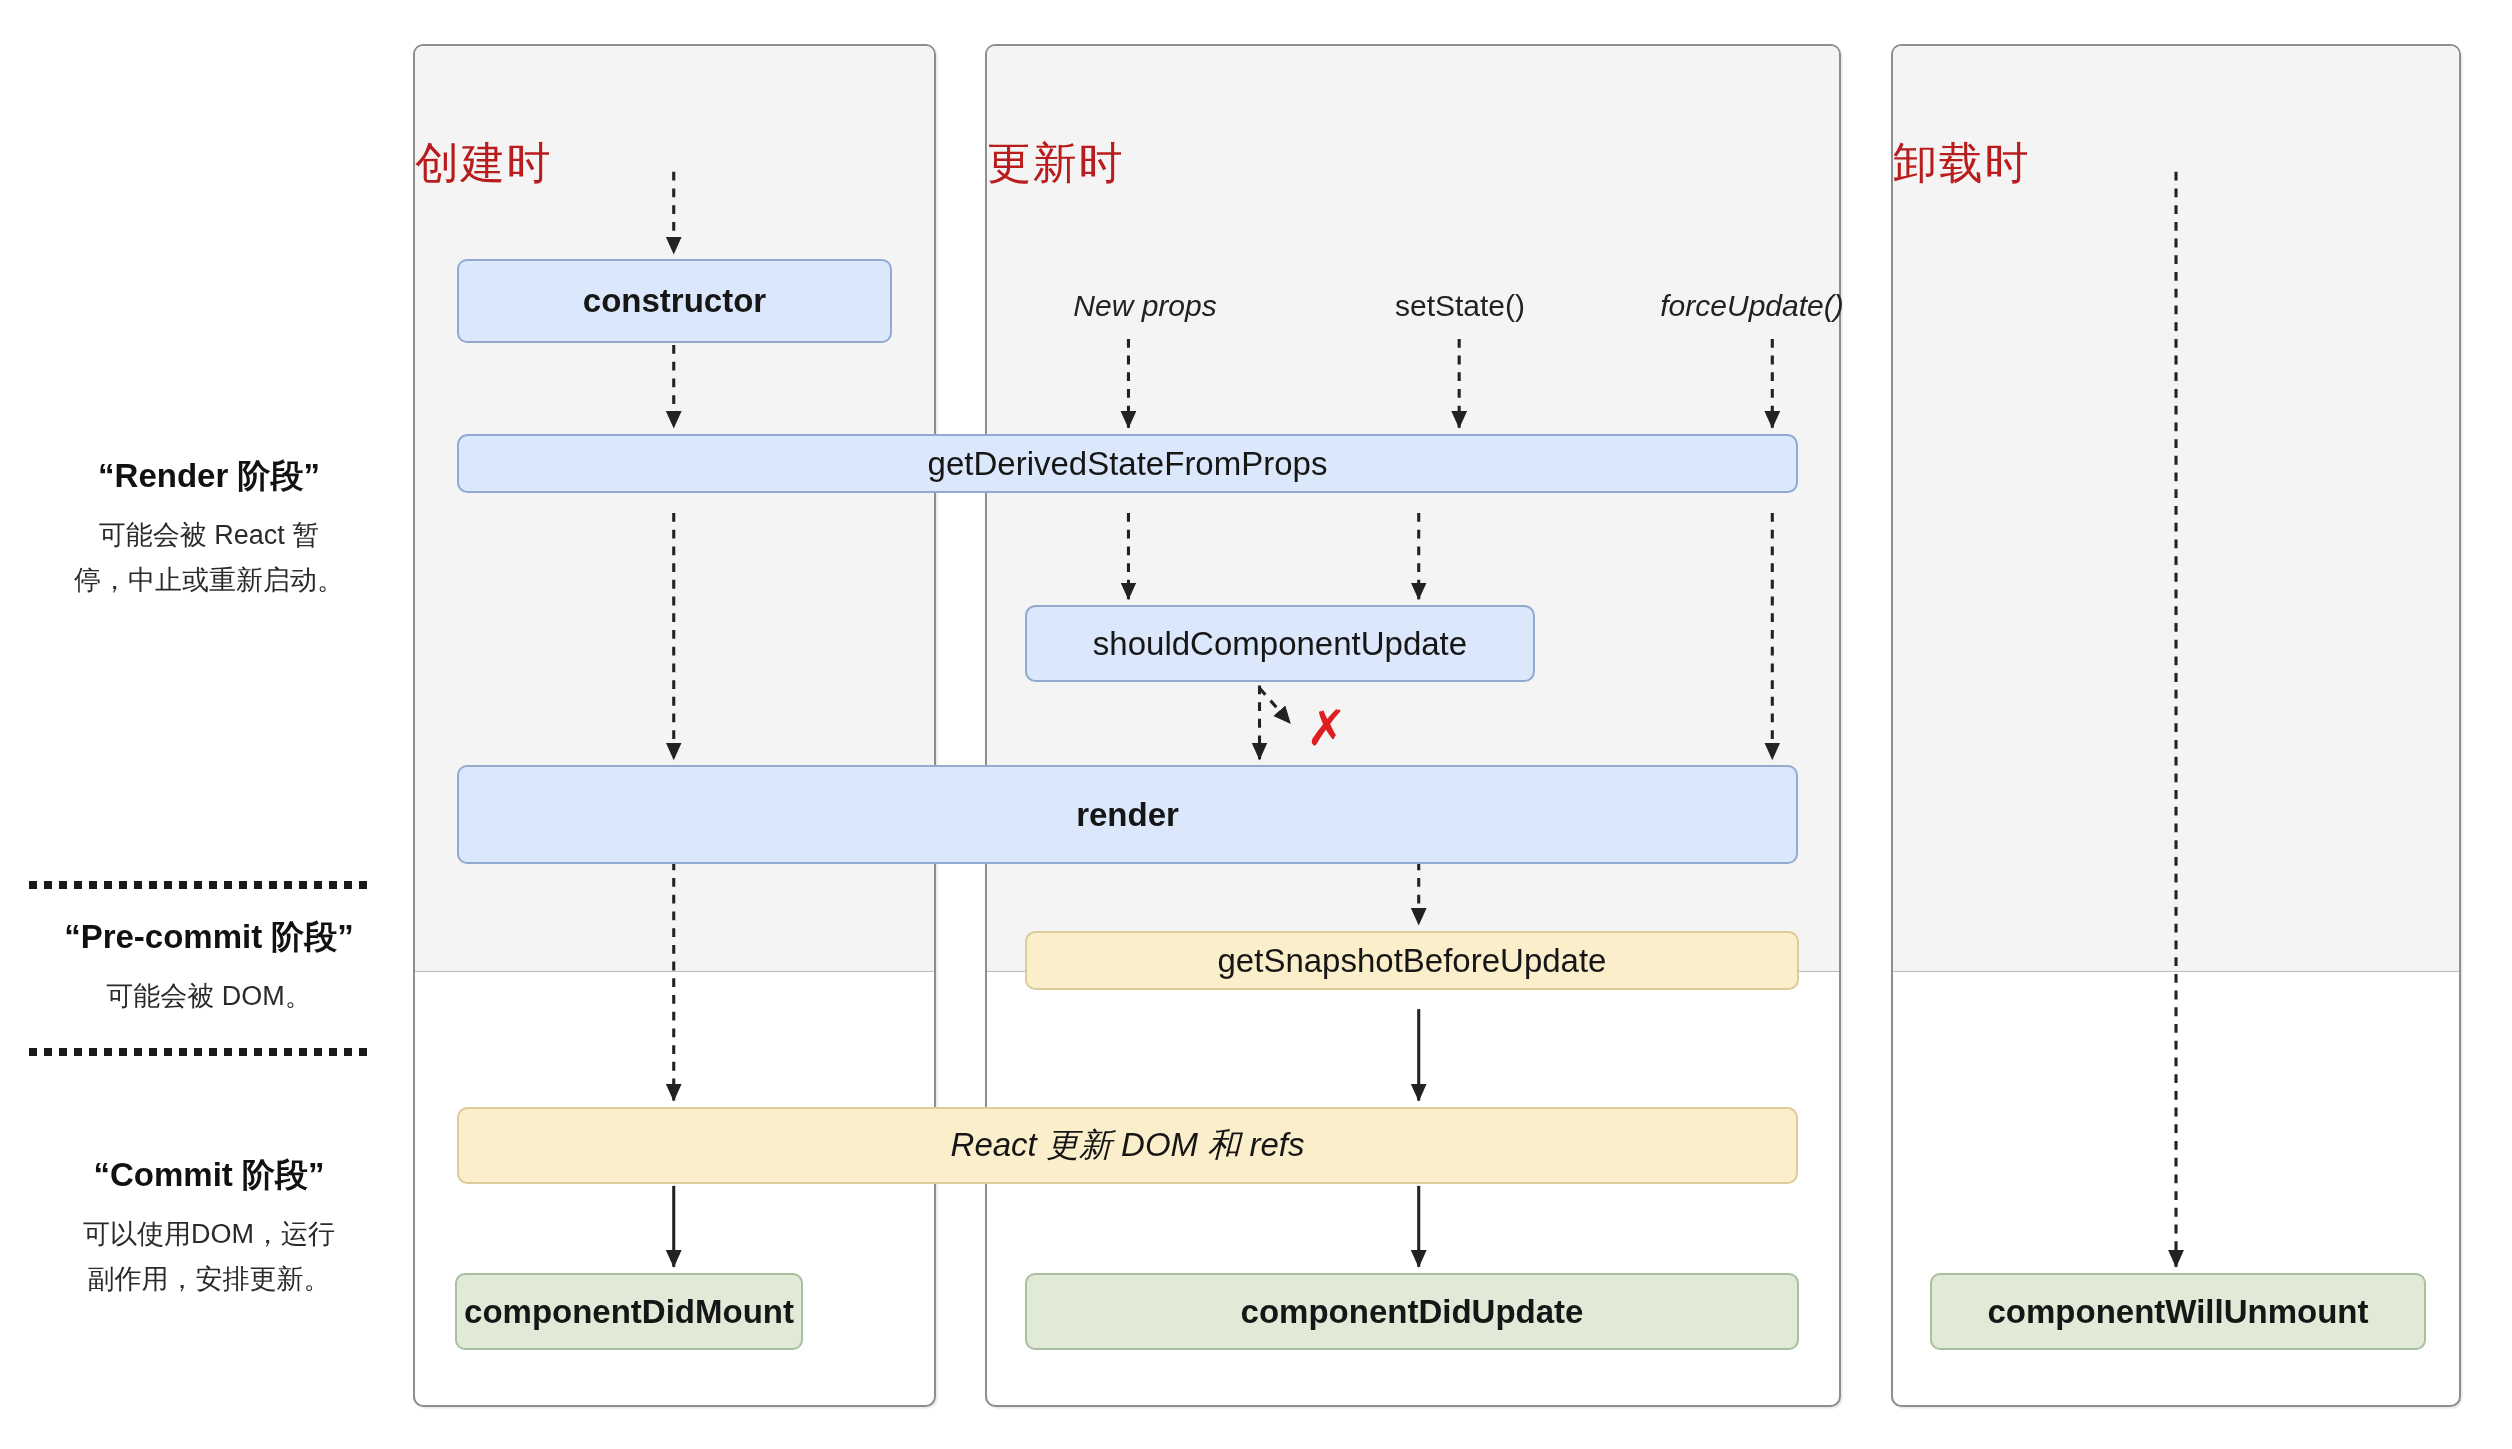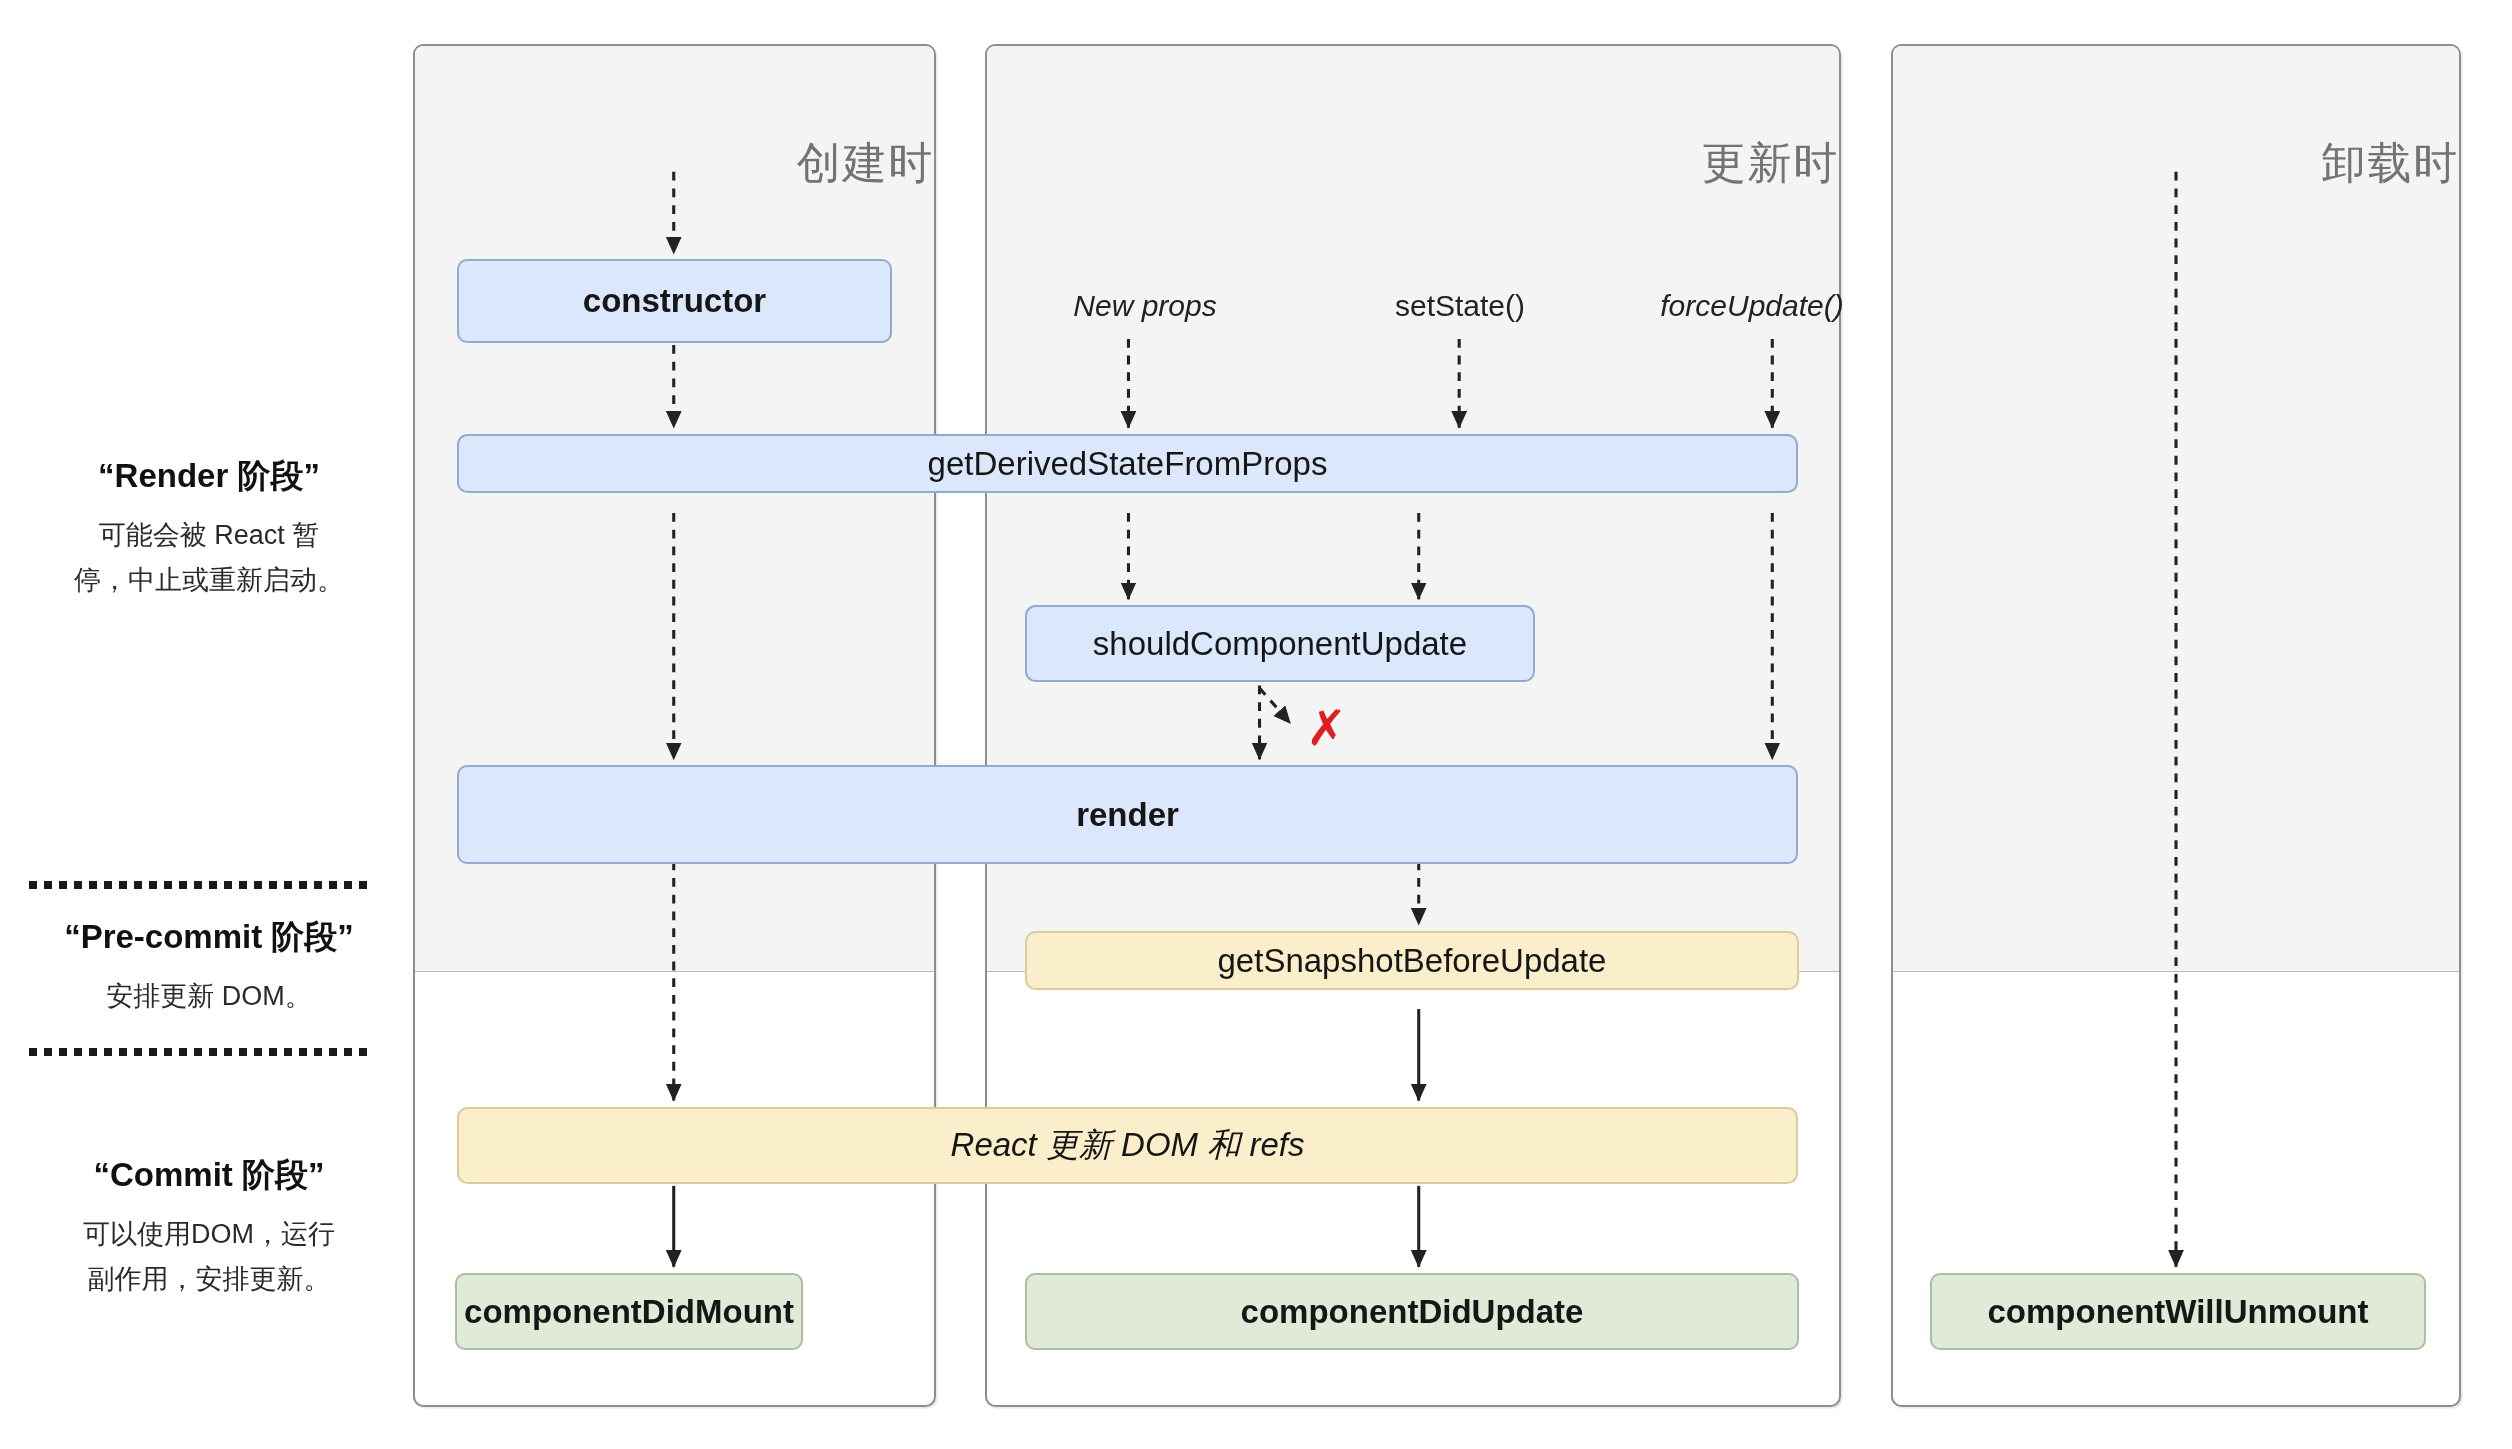--- a/index.html
+++ b/index.html
@@ -13,22 +13,22 @@
     position:absolute;top:44px;height:1363px;background:#ffffff;
     border:2.6px solid #8e8e8e;border-radius:10.6px;box-sizing:border-box;
     box-shadow:1.8px 1.8px 0 rgba(0,0,0,0.08);
   }
   .panel-gray{
     position:absolute;left:0;top:0;width:100%;height:926px;
     background:#f4f4f5;border-bottom:1.8px solid #b9b9b9;
     border-radius:8px 8px 0 0;box-sizing:border-box;
   }
   .hdr{
-    position:absolute;top:88px;left:0;width:100%;text-align:right;
-    font-size:44px;letter-spacing:1.8px;color:#737373;
+    position:absolute;top:88px;left:0;width:100%;text-align:left;
+    font-size:44px;letter-spacing:1.8px;color:#b91c1c;
   }
   
   .node{
     position:absolute;display:flex;align-items:center;justify-content:center;
     border-radius:10.6px;font-size:33px;box-sizing:border-box;z-index:3;
     color:#161616;
   }
   .node.blue{background:#dbe7fa;border:2.6px solid #92aacf;}
   .node.yellow{background:#fbeecb;border:2.6px solid #ddcc9b;}
   .node.green{background:#e0ead7;border:2.6px solid #a9bfa0;}
@@ -81,21 +81,21 @@
   <div class="phase" style="top:454px;">
     <div class="phase-title">“Render 阶段”</div>
     <div class="phase-line">可能会被 React 暂</div>
     <div class="phase-line">停，中止或重新启动。</div>
   </div>
 
   <div class="dotline" style="top:881px;"></div>
 
   <div class="phase" style="top:915px;">
     <div class="phase-title">“Pre-commit 阶段”</div>
-    <div class="phase-line">安排更新 DOM。</div>
+    <div class="phase-line">可能会被 DOM。</div>
   </div>
 
   <div class="dotline" style="top:1048px;"></div>
 
   <div class="phase" style="top:1153px;">
     <div class="phase-title">“Commit 阶段”</div>
     <div class="phase-line">可以使用DOM，运行</div>
     <div class="phase-line">副作用，安排更新。</div>
   </div>
 

